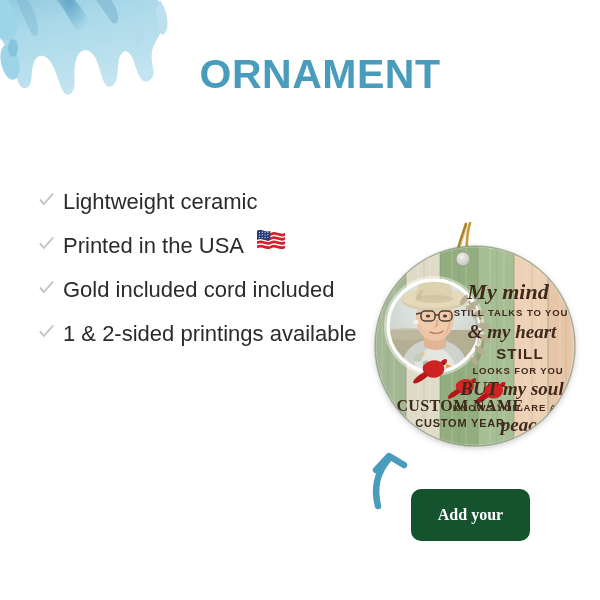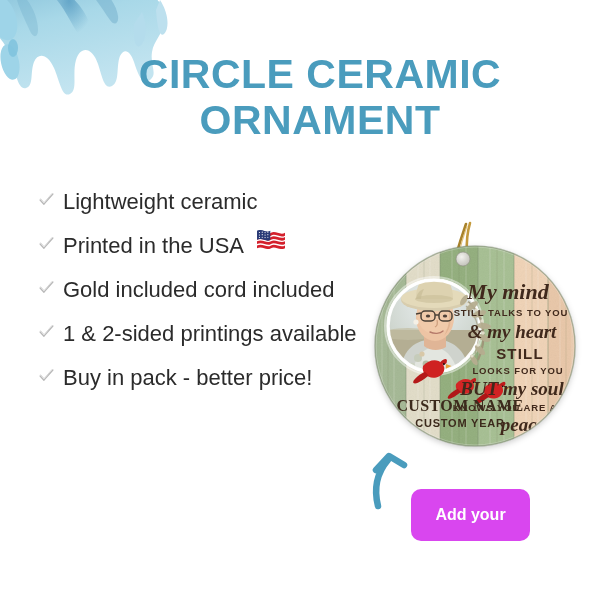--- a/index.html
+++ b/index.html
@@ -96,35 +96,36 @@
     height: 62px;
   }
 
   
   #cta-button {
     position: absolute;
     left: 411px;
     top: 489px;
     width: 119px;
     height: 52px;
-    background: #d946ef;
+    background: #14532d;
     border-radius: 10px;
     display: flex;
     flex-direction: column;
     align-items: center;
     justify-content: center;
     color: #ffffff;
     font-size: 16px;
     font-weight: bold;
     line-height: 1.28;
     text-align: center;
     border: none;
     padding: 0;
     box-sizing: border-box;
     cursor: pointer;
+    font-family: Liberation Serif, serif;
   }
 </style>
 </head>
 <body>
 
 <svg id="watercolor" viewBox="0 0 190 135" xmlns="http://www.w3.org/2000/svg">
   <defs>
     <linearGradient id="wcGrad" x1="0" y1="0" x2="0.35" y2="1">
       <stop offset="0%" stop-color="#7fbcd6"></stop>
       <stop offset="45%" stop-color="#a8d8e8"></stop>
@@ -154,21 +155,20 @@
 
   <ellipse cx="11" cy="28" rx="13" ry="23" transform="rotate(-18 11 28)" fill="#9ed4e8"></ellipse>
   <ellipse cx="18" cy="72" rx="9" ry="18" transform="rotate(-12 18 72)" fill="#9ed4e8"></ellipse>
   <ellipse cx="21" cy="58" rx="5" ry="9" fill="#7cc0dc" opacity="0.8"></ellipse>
 
   <path d="M150,22 C156,36 154,52 148,56 C143,59 141,48 142,34 Z" fill="#b4dcec"></path>
   <path d="M168,10 C176,22 178,38 172,44 C167,48 165,34 164,20 Z" fill="#bde0ee"></path>
 </svg>
 
 <div id="title-block">
-  <div class="title-line">CIRCLE CERAMIC</div>
   <div class="title-line">ORNAMENT</div>
 </div>
 
 <div id="feature-list">
 
   <div class="feature-row">
     <svg class="check-icon" viewBox="0 0 20 20">
       <path d="M2.5,10.5 L7,15.5 L17.5,3.5" fill="none" stroke="#b9b9b9" stroke-width="1.6" stroke-linecap="round" stroke-linejoin="round"></path>
       <path d="M3.2,9.2 L7.2,13.6 L16.4,3" fill="none" stroke="#d6d6d6" stroke-width="1.1" stroke-linecap="round"></path>
     </svg>
@@ -215,27 +215,20 @@
   </div>
 
   <div class="feature-row">
     <svg class="check-icon" viewBox="0 0 20 20">
       <path d="M2.5,10.5 L7,15.5 L17.5,3.5" fill="none" stroke="#b9b9b9" stroke-width="1.6" stroke-linecap="round" stroke-linejoin="round"></path>
       <path d="M3.2,9.2 L7.2,13.6 L16.4,3" fill="none" stroke="#d6d6d6" stroke-width="1.1" stroke-linecap="round"></path>
     </svg>
     <span class="feature-text">1 &amp; 2-sided printings available</span>
   </div>
 
-  <div class="feature-row">
-    <svg class="check-icon" viewBox="0 0 20 20">
-      <path d="M2.5,10.5 L7,15.5 L17.5,3.5" fill="none" stroke="#b9b9b9" stroke-width="1.6" stroke-linecap="round" stroke-linejoin="round"></path>
-      <path d="M3.2,9.2 L7.2,13.6 L16.4,3" fill="none" stroke="#d6d6d6" stroke-width="1.1" stroke-linecap="round"></path>
-    </svg>
-    <span class="feature-text">Buy in pack - better price!</span>
-  </div>
 
 </div>
 
 <div id="ornament-wrap">
   <svg id="ornament-svg" viewBox="0 0 230 240" width="230" height="240" xmlns="http://www.w3.org/2000/svg">
     <defs>
       <clipPath id="discClip">
           <circle cx="115" cy="132" r="100"></circle>
         </clipPath>
       <clipPath id="photoClip">

